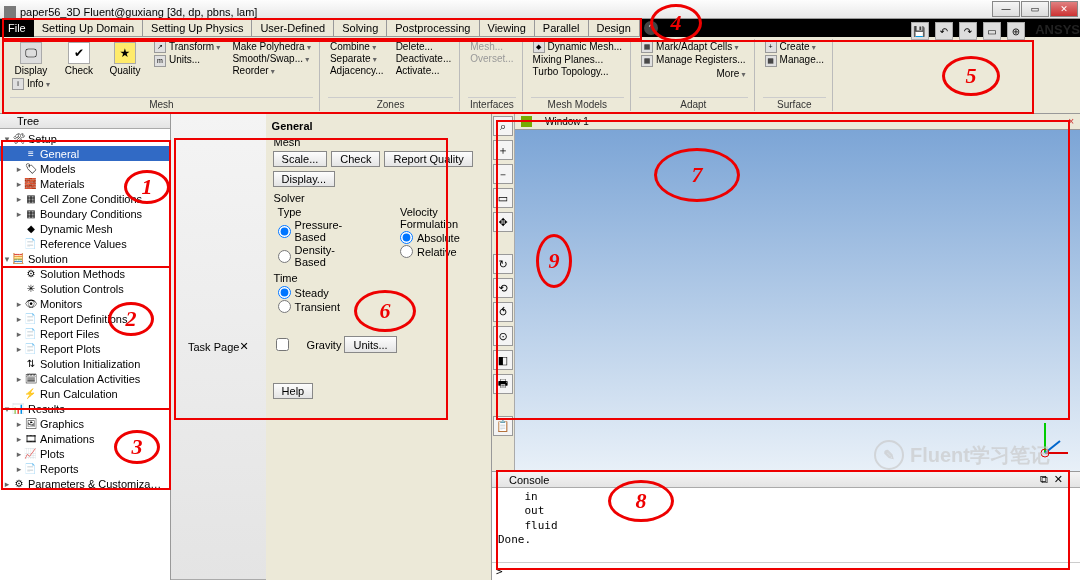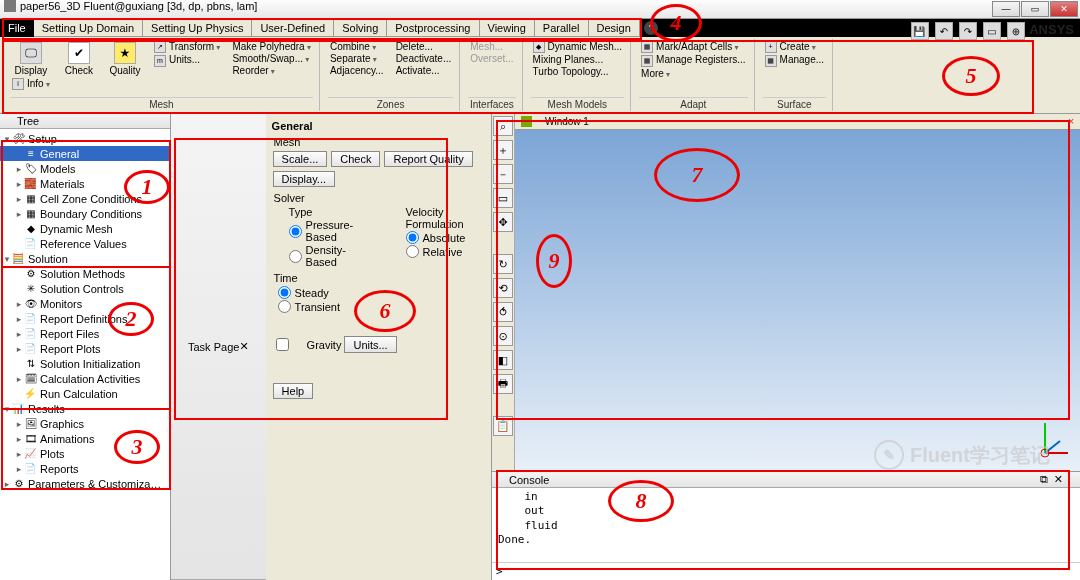--- a/index.html
+++ b/index.html
@@ -1,28 +1,28 @@
 <!DOCTYPE html>
 <html><head>
 <meta charset="utf-8">
 <style>
 html,body{margin:0;padding:0;font-family:Tahoma,Arial,sans-serif;font-size:11px;color:#000;background:#fff;overflow:hidden}
-.title-bar{height:18px;background:linear-gradient(#fdfdfd,#e8e8e8);border-bottom:1px solid #999;display:flex;align-items:flex-start;padding:0 4px;position:relative}
+.title-bar{height:18px;background:linear-gradient(#fdfdfd,#e8e8e8);border-bottom:1px solid #999;display:flex;align-items:flex-end;padding:0 4px;position:relative}
 .title-bar .app-icon{width:12px;height:12px;background:#7a7a7a;margin-right:4px}
 .win-btns{position:absolute;right:2px;top:1px;display:flex;gap:1px}
 .win-btn{width:26px;height:14px;background:linear-gradient(#f5f5f5,#ddd);border:1px solid #888;display:flex;align-items:center;justify-content:center;font-size:9px;cursor:pointer}
 .win-btn.close{background:linear-gradient(#e08080,#c33);color:#fff}
 .menu-bar{height:18px;background:#000;display:flex;align-items:stretch}
 .menu-item{padding:0 8px;color:#000;background:#ece9d8;border-right:1px solid #999;border-bottom:1px solid #999;display:flex;align-items:center;cursor:pointer;font-size:11px}
 .menu-item.file{background:#000;color:#fff;border:none}
 .menu-item.active{background:#ece9d8}
 .collapse-circle{width:14px;height:14px;border-radius:50%;background:#444;color:#fff;display:flex;align-items:center;justify-content:center;margin:2px 4px;font-size:9px;cursor:pointer}
 .quick-row{position:absolute;right:55px;top:22px;display:flex;gap:6px;align-items:center}
 .quick-row .qicon{width:16px;height:16px;background:#ddd;border:1px solid #aaa;display:flex;align-items:center;justify-content:center;font-size:10px;cursor:pointer}
-.ansys{position:absolute;right:6px;top:22px;font-family:Arial;font-weight:bold;font-size:13px;color:#222}
+.ansys{position:absolute;right:0;top:22px;font-family:Arial;font-weight:bold;font-size:13px;color:#222}
 .ribbon{height:72px;background:#ece9d8;border-bottom:1px solid #999;display:flex;padding:2px 4px;gap:2px}
 .rgrp{border-right:1px solid #bbb;padding:2px 6px 1px 6px;display:flex;flex-direction:column;justify-content:space-between}
 .rgrp-body{display:flex;gap:8px;align-items:flex-start;flex:1}
 .rgrp-label{text-align:center;font-size:10px;color:#333;border-top:1px solid #ccc;padding-top:1px}
 .rbtn{display:flex;flex-direction:column;align-items:center;cursor:pointer;padding:1px 2px;min-width:34px}
 .rbtn .ico{width:20px;height:20px;background:#ddd;border:1px solid #aaa;display:flex;align-items:center;justify-content:center;font-size:12px}
 .rbtn .lbl{font-size:10px;margin-top:1px}
 .rcol{display:flex;flex-direction:column;gap:1px}
 .rtxt{font-size:10px;cursor:pointer;white-space:nowrap;padding:0 2px}
 .rtxt.drop::after{content:" ▾";font-size:8px;color:#666}
@@ -39,21 +39,21 @@
 .tnode.l2{padding-left:14px}
 .tnode.sel{background:#316ac5;color:#fff}
 
 .task-panel{width:320px;border-right:1px solid #999;display:flex;flex-direction:row;background:#ece9d8}
 .task-body{flex:1;padding:6px;background:#ece9d8}
 .fieldset-title{font-weight:bold;font-size:11px;margin-bottom:2px}
 .sub-title{font-size:11px;margin:4px 0 2px 2px}
 .btn{background:linear-gradient(#fdfdfd,#e4e4e4);border:1px solid #888;padding:1px 8px;font-size:11px;cursor:pointer;margin:1px}
 .btn.dots::after{content:"..."}
 .row{display:flex;gap:2px;flex-wrap:wrap;margin:2px 0}
-.two-col{display:flex;gap:40px;margin-left:17px}
+.two-col{display:flex;gap:40px;margin-left:6px}
 .col{display:flex;flex-direction:column;gap:1px}
 .radio{display:flex;align-items:center;gap:4px;font-size:11px;cursor:pointer}
 .radio input{margin:0}
 .chk{display:flex;align-items:center;gap:15px;font-size:11px}
 
 .right-area{flex:1;display:flex;flex-direction:column}
 .gfx-row{flex:1;display:flex;min-height:0}
 .gfx-toolbar{width:22px;background:#ece9d8;border-right:1px solid #aaa;display:flex;flex-direction:column;padding:2px 0;gap:4px}
 .gbtn{width:18px;height:18px;margin:0 auto;background:#f4f4f4;border:1px solid #999;display:flex;align-items:center;justify-content:center;font-size:11px;cursor:pointer}
 .gfx-win{flex:1;display:flex;flex-direction:column;position:relative}
@@ -172,21 +172,21 @@
     </div>
       </div>
     <div class="rgrp-label">Mesh Models</div>
   </div>
 
   <div class="rgrp">
     <div class="rgrp-body">
         <div class="rcol">
       <div class="rtxt drop"><span class="bullet">▦</span><span>Mark/Adapt Cells</span></div>
       <div class="rtxt"><span class="bullet">▦</span><span>Manage Registers...</span></div>
-      <div class="rtxt drop" style="text-align:left">More</div>
+      <div class="rtxt drop" style="text-align:right">More</div>
     </div>
       </div>
     <div class="rgrp-label">Adapt</div>
   </div>
 
   <div class="rgrp">
     <div class="rgrp-body">
         <div class="rcol">
       <div class="rtxt drop"><span class="bullet">+</span><span>Create</span></div>
       <div class="rtxt"><span class="bullet">▦</span><span>Manage...</span></div>

